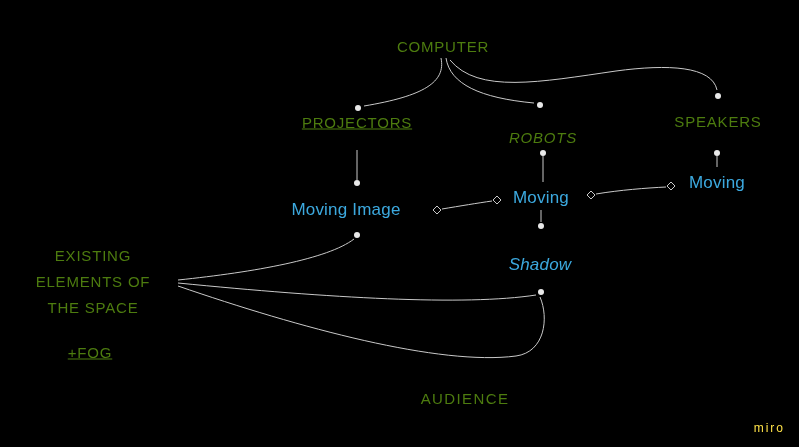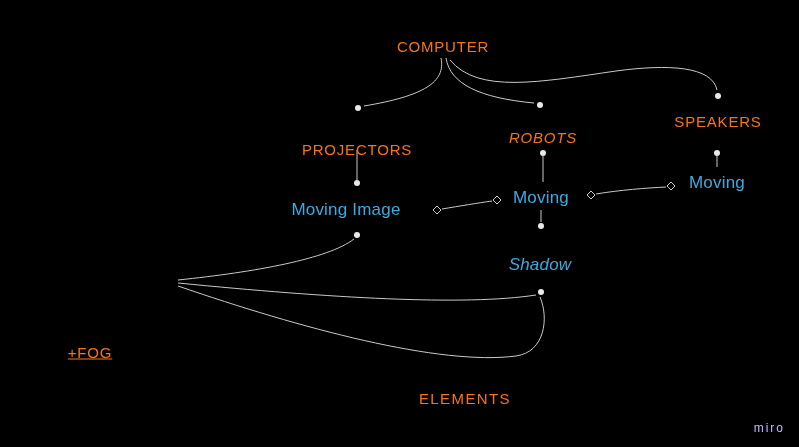--- a/index.html
+++ b/index.html
@@ -15,36 +15,36 @@
   .edge{fill:none;stroke:#c9c9c9;stroke-width:1;}
   .dot{fill:#e8e8e8;stroke:none;}
   .diamond{fill:#000;stroke:#c9c9c9;stroke-width:1;}
   .node{
     position:absolute;
     transform:translate(-50%,-50%);
     white-space:nowrap;
     z-index:2;
     cursor:default;
   }
-  .white{color:#f97316;font-size:15px;letter-spacing:0.8px;}
+  .white{color:#4d7c0f;font-size:15px;letter-spacing:0.8px;}
   .blue{color:#3ca9df;font-size:17px;letter-spacing:0.2px;}
   .n-computer{left:443px;top:46px;}
-  .n-projectors{left:357px;top:149px;}
+  .n-projectors{left:357px;top:122px;text-decoration:underline;}
   .n-robots{left:543px;top:137px;font-style:italic;}
   .n-speakers{left:718px;top:121px;text-align:right;}
   .n-moving{left:346px;top:210px;}
   .n-light{left:541px;top:198px;}
   .n-audio{left:717px;top:183px;}
   .n-shadow{left:540px;top:265px;font-style:italic;}
   .n-existing{left:93px;top:282px;white-space:normal;width:132px;text-align:center;line-height:26px;}
   .n-fog{left:90px;top:352px;text-decoration:underline;}
   .n-audience{left:465px;top:398px;letter-spacing:1.4px;}
   .watermark{
     position:absolute;right:14px;bottom:12px;
-    color:#c4b5fd;font-size:12px;letter-spacing:2px;z-index:2;
+    color:#fde047;font-size:12px;letter-spacing:2px;z-index:2;
   }
 </style>
 </head>
 <body>
 
 <div id="board">
 
   <svg width="799" height="447" viewBox="0 0 799 447">
 
     <g>
@@ -112,17 +112,18 @@
   <div class="node white n-computer">COMPUTER</div>
   <div class="node white n-projectors">PROJECTORS</div>
   <div class="node white n-robots">ROBOTS</div>
   <div class="node white n-speakers">SPEAKERS</div>
 
   <div class="node blue n-moving">Moving Image</div>
   <div class="node blue n-light">Moving</div>
   <div class="node blue n-audio">Moving</div>
   <div class="node blue n-shadow">Shadow</div>
 
+  <div class="node white n-existing">EXISTING ELEMENTS OF THE SPACE</div>
   <div class="node white n-fog">+FOG</div>
-  <div class="node white n-audience">ELEMENTS</div>
+  <div class="node white n-audience">AUDIENCE</div>
 
   <div class="watermark">miro</div>
 </div>
 
 </body></html>

